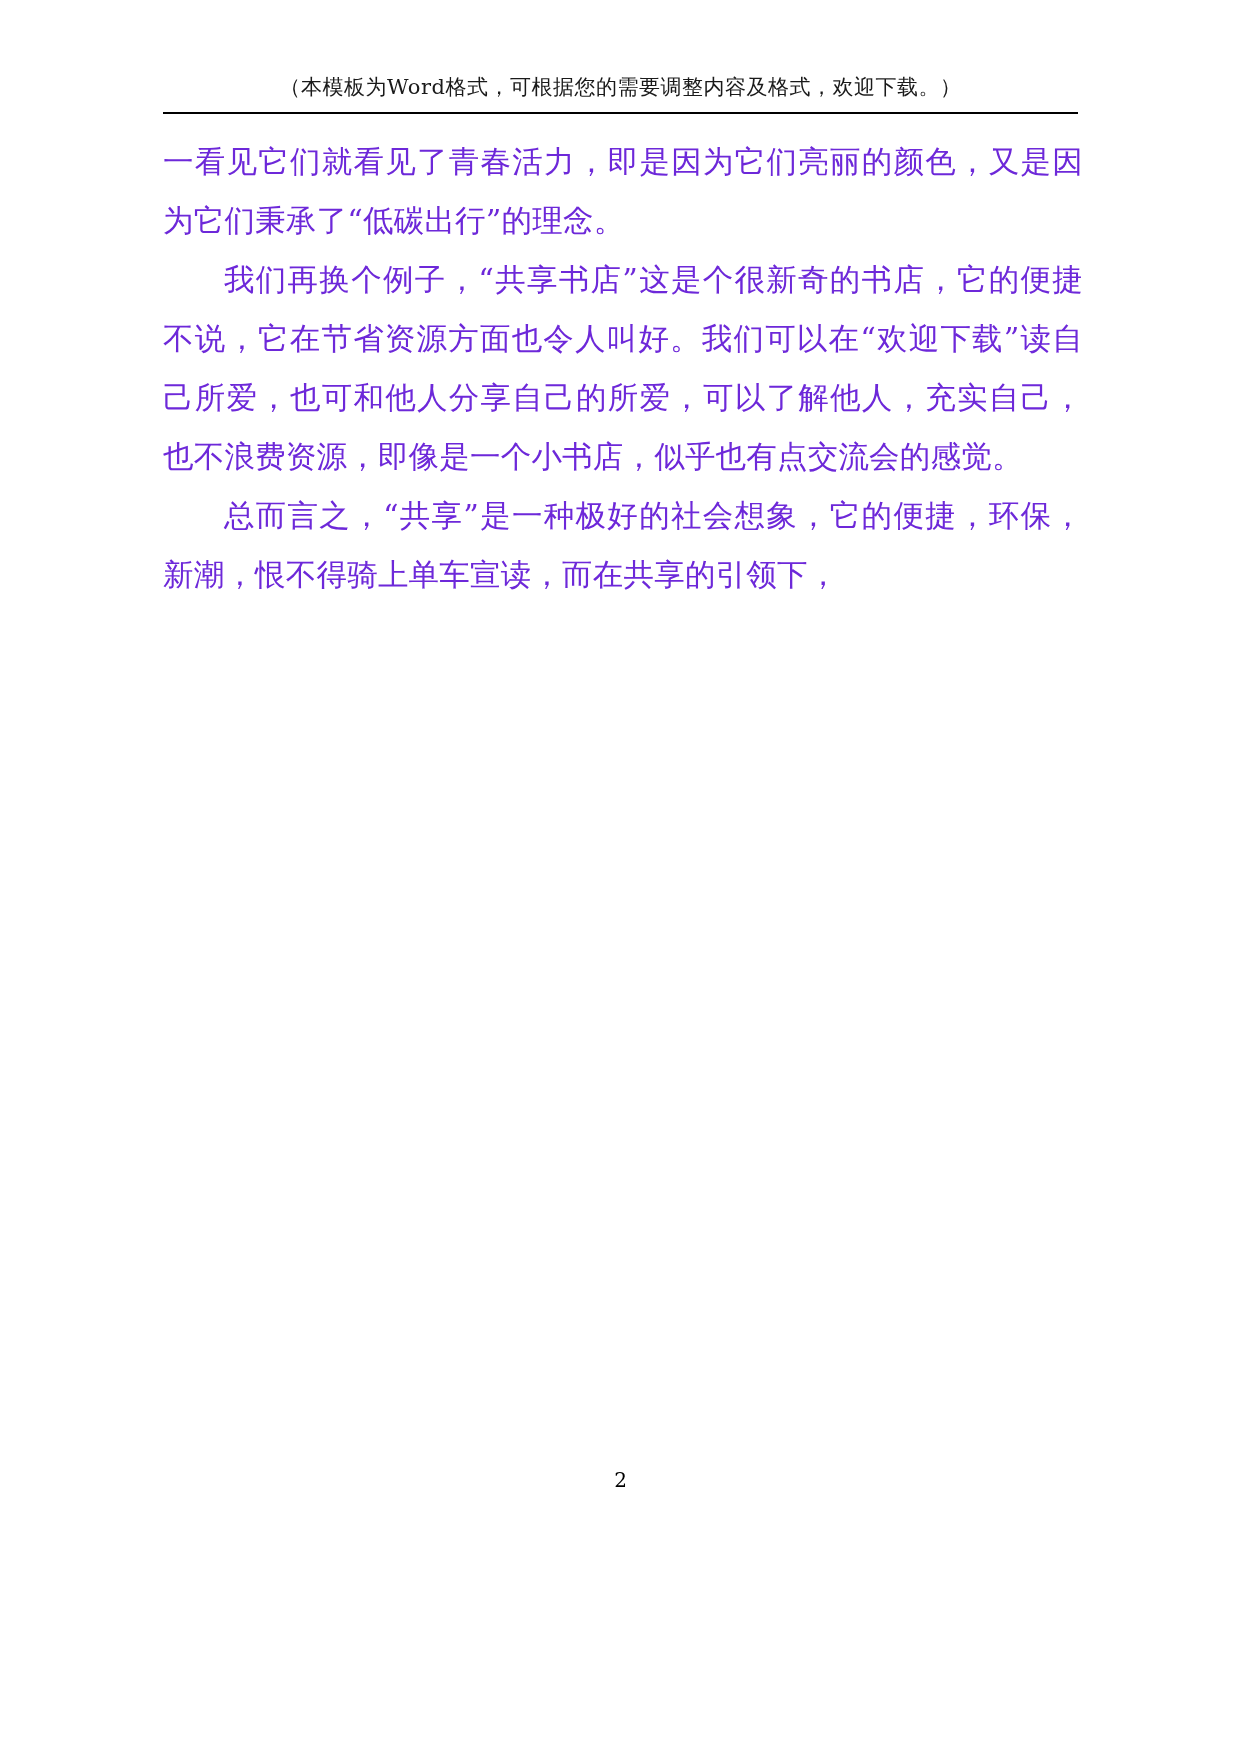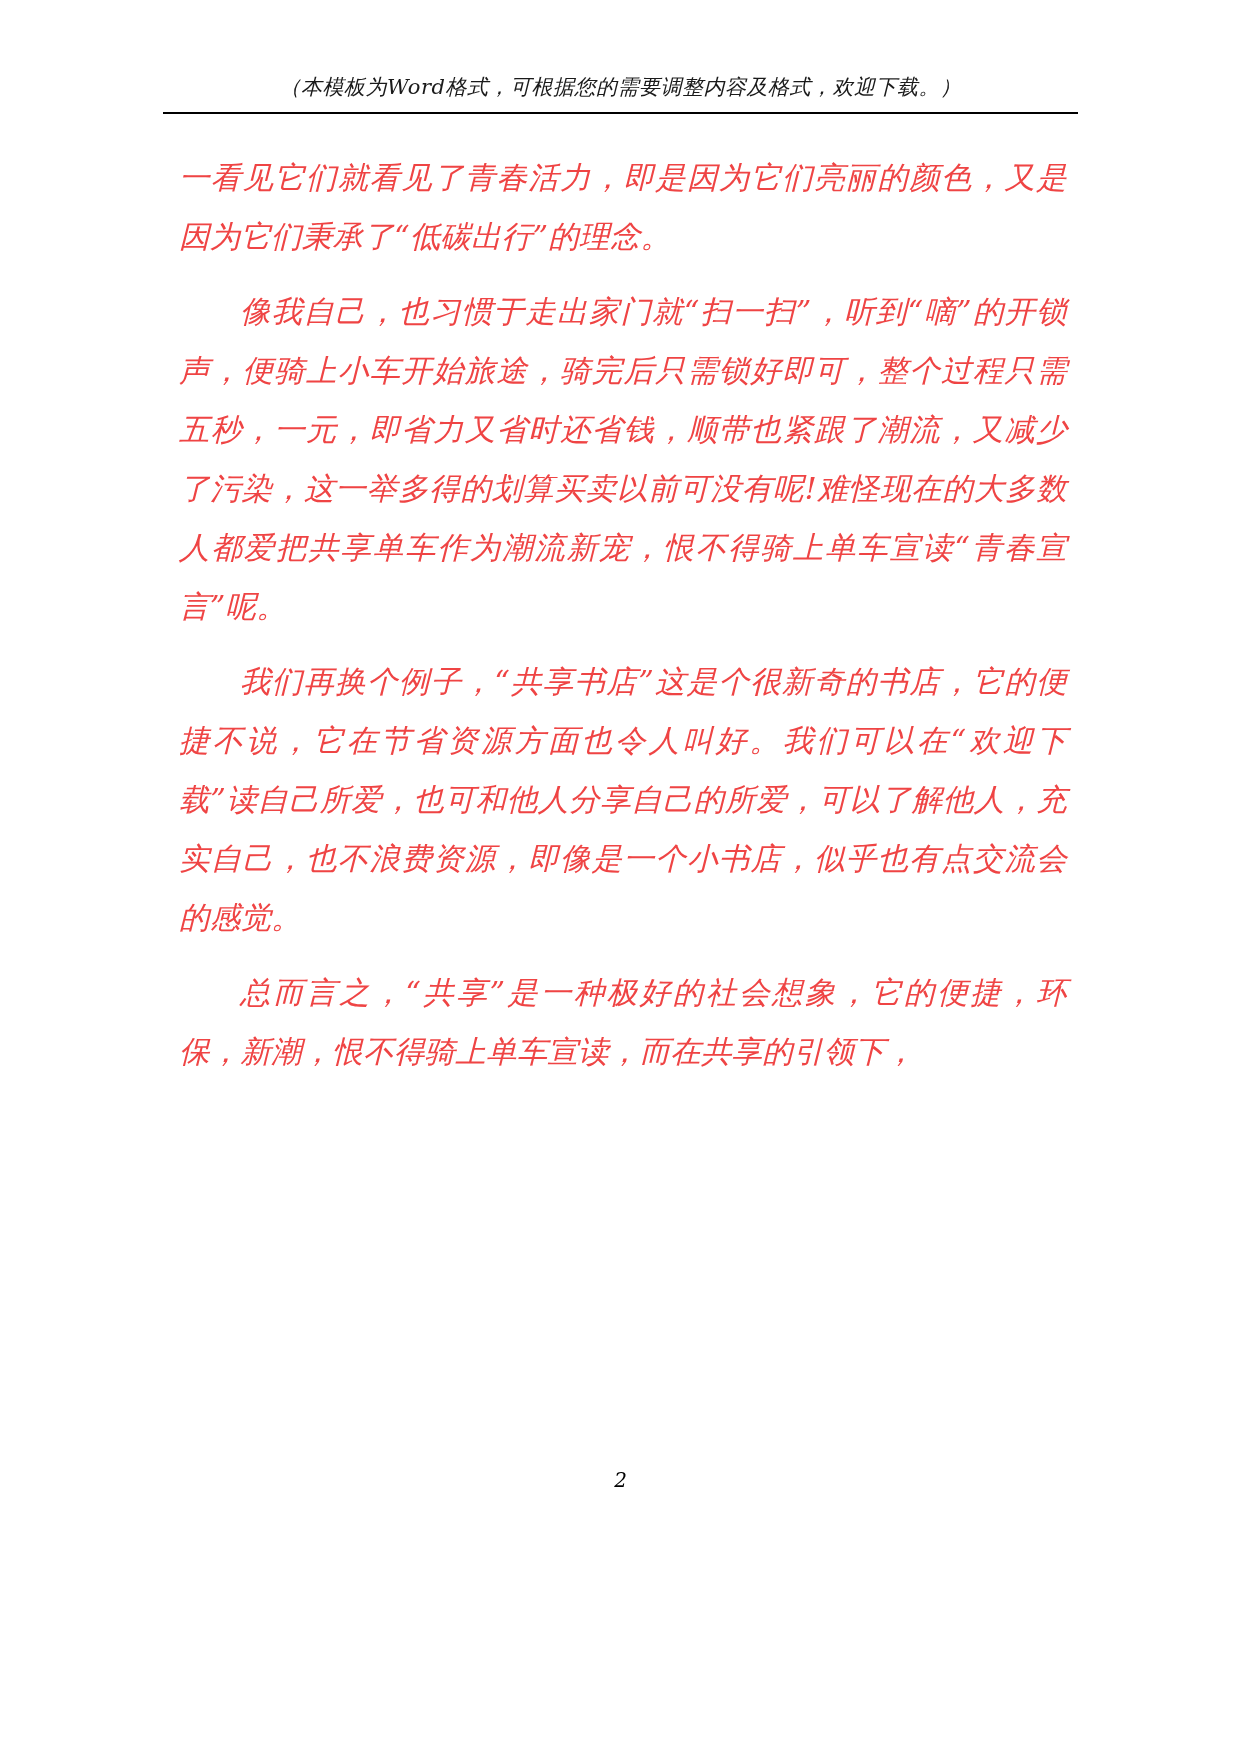--- a/index.html
+++ b/index.html
@@ -10,21 +10,20 @@
   .page {
     position: relative;
     width: 1241px;
     height: 1754px;
     background: #ffffff;
     margin: 0 auto;
     box-sizing: border-box;
     font-family: "DejaVu Serif", "Liberation Serif", serif;
     color: #000000;
     overflow: hidden;
-    font-style: italic;
   }
   .header-area {
     position: absolute;
     left: 163px;
     top: 72px;
     width: 915px;
   }
   .header-note {
     font-family: "DejaVu Serif", "Liberation Serif", serif;
     font-size: 21px;
@@ -39,27 +38,27 @@
     border-bottom: 2.2px solid #000000;
     width: 100%;
   }
   .body-area {
     position: absolute;
     left: 163px;
     top: 132px;
     width: 920px;
   }
   p.para {
-    margin: 16px;
+    margin: 0;
     font-size: 30.5px;
     line-height: 59px;
     letter-spacing: 0.2px;
     text-align: justify;
     text-justify: inter-ideograph;
-    color: #ef4444;
+    color: #6d28d9;
     font-family: "DejaVu Serif", "Liberation Serif", serif;
   }
   p.indent {
     text-indent: 61px;
   }
   .page-number {
     position: absolute;
     left: 0;
     top: 1468px;
     width: 1241px;
@@ -74,20 +73,19 @@
 
 <div class="page">
 
   <div class="header-area">
     <div class="header-note">（本模板为Word格式，可根据您的需要调整内容及格式，欢迎下载。）</div>
     <div class="header-rule"></div>
   </div>
 
   <div class="body-area">
     <p class="para">一看见它们就看见了青春活力，即是因为它们亮丽的颜色，又是因为它们秉承了“低碳出行”的理念。</p>
-    <p class="para indent">像我自己，也习惯于走出家门就“扫一扫”，听到“嘀”的开锁声，便骑上小车开始旅途，骑完后只需锁好即可，整个过程只需五秒，一元，即省力又省时还省钱，顺带也紧跟了潮流，又减少了污染，这一举多得的划算买卖以前可没有呢!难怪现在的大多数人都爱把共享单车作为潮流新宠，恨不得骑上单车宣读“青春宣言”呢。</p>
     <p class="para indent">我们再换个例子，“共享书店”这是个很新奇的书店，它的便捷不说，它在节省资源方面也令人叫好。我们可以在“欢迎下载”读自己所爱，也可和他人分享自己的所爱，可以了解他人，充实自己，也不浪费资源，即像是一个小书店，似乎也有点交流会的感觉。</p>
     <p class="para indent">总而言之，“共享”是一种极好的社会想象，它的便捷，环保，新潮，恨不得骑上单车宣读，而在共享的引领下，</p>
   </div>
 
   <div class="page-number">2</div>
 
 </div>
 
 </body></html>

